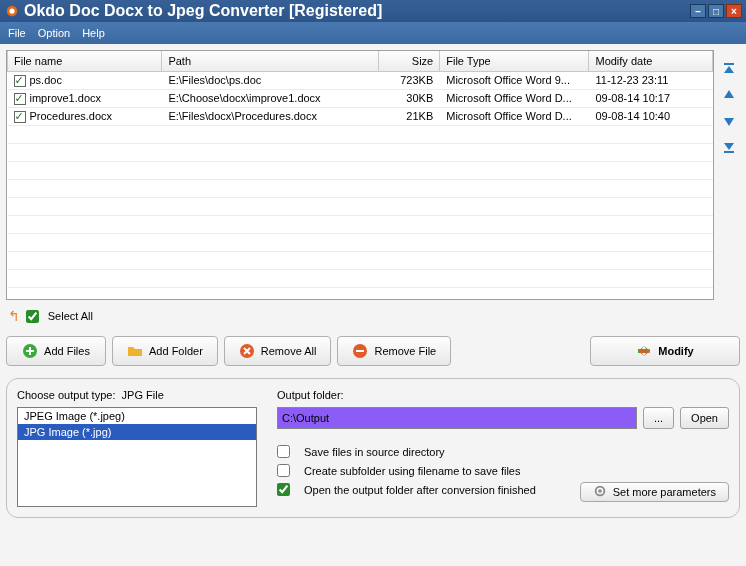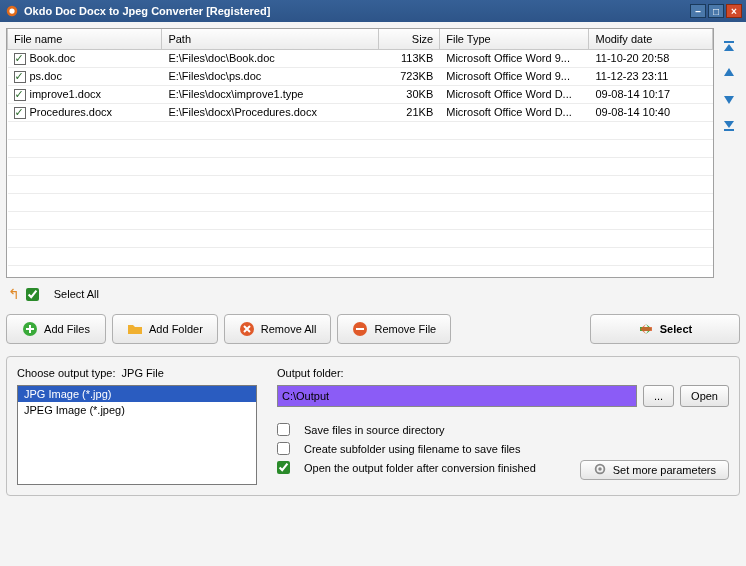--- a/index.html
+++ b/index.html
@@ -1,48 +1,48 @@
 <!DOCTYPE html>
 <html><head>
 <meta charset="utf-8">
 <style>
 * { box-sizing: border-box; margin: 0; padding: 0; font-family: Tahoma, Arial, sans-serif; font-size: 11px; }
 body { background: #3a6ea5; width: 746px; height: 566px; overflow: hidden; }
 .window { width: 746px; height: 566px; background: #f0f0f0; display: flex; flex-direction: column; }
 .titlebar { background: linear-gradient(to bottom, #366096, #2d5488); height: 22px; display: flex; align-items: center; padding: 0 4px; color: #fff; font-weight: bold; }
 .titlebar-icon { width: 16px; height: 16px; margin-right: 4px; display: inline-flex; align-items: center; justify-content: center; }
 .titlebar-icon svg { width: 14px; height: 14px; }
-.titlebar-title { flex: 1; font-size: 11px; }
+.titlebar-title { flex: 1; font-size: 16px; }
 .titlebar-buttons { display: flex; gap: 2px; }
 .tb-btn { width: 16px; height: 14px; border: 1px solid #1a3a5c; background: #4a78aa; display: flex; align-items: center; justify-content: center; color: #fff; cursor: pointer; font-size: 10px; }
 .tb-btn.close { background: #d04a2a; border-color: #8a2a10; }
 .menubar { background: linear-gradient(to bottom, #4a78b0, #3a68a0); height: 22px; display: flex; align-items: center; padding: 0 8px; gap: 12px; color: #fff; font-size: 12px; }
 .menubar span { cursor: pointer; }
 .content { flex: 1; background: #f4f4f4; padding: 6px; display: flex; flex-direction: column; gap: 4px; }
 .file-area { display: flex; gap: 4px; }
 .grid { flex: 1; background: #fff; border: 1px solid #a0a0a0; height: 250px; overflow: hidden; }
 .grid table { width: 100%; border-collapse: collapse; table-layout: fixed; }
 .grid th { background: linear-gradient(to bottom, #fdfdfd, #ececec); border: 1px solid #c8c8c8; border-top: none; padding: 3px 6px; text-align: left; font-weight: normal; height: 20px; }
 .grid td { padding: 2px 6px; border-right: 1px solid transparent; height: 18px; white-space: nowrap; overflow: hidden; text-overflow: ellipsis; }
 .grid tr.row td { border-bottom: 1px solid #ececec; }
 .grid .chk { display: inline-block; width: 12px; height: 12px; border: 1px solid #666; background: #fff; margin-right: 4px; vertical-align: middle; position: relative; }
 .grid .chk::after { content: '✓'; position: absolute; top: -2px; left: 0; font-size: 11px; color: #2a6a2a; }
 .side-arrows { width: 22px; display: flex; flex-direction: column; align-items: center; gap: 8px; padding-top: 10px; }
 .arrow-btn { width: 18px; height: 18px; display: flex; align-items: center; justify-content: center; cursor: pointer; }
 .arrow-btn svg { width: 16px; height: 16px; }
 .selectall-row { display: flex; align-items: center; gap: 6px; padding: 4px 2px; }
 .selectall-row .up-icon { color: #e08a2a; font-size: 14px; }
-.selectall-row label { display: flex; align-items: center; gap: 15px; }
+.selectall-row label { display: flex; align-items: center; gap: 9px; }
 .selectall-row input { accent-color: #2a8a2a; }
 .action-row { display: flex; gap: 6px; padding: 4px 0; }
 .btn { height: 30px; border: 1px solid #b0b0b0; border-radius: 4px; background: linear-gradient(to bottom, #fefefe, #e8e8e8); display: flex; align-items: center; justify-content: center; gap: 6px; padding: 0 14px; cursor: pointer; font-size: 12px; min-width: 100px; }
 .btn .ico { width: 16px; height: 16px; display: flex; align-items: center; justify-content: center; }
 .btn-convert { min-width: 150px; font-weight: bold; }
 .spacer { flex: 1; }
-.bottom-panel { border: 1px solid #c0c0c0; border-radius: 4px; background: #f4f4f4; padding: 10px; display: flex; gap: 20px; margin-top: 4px; }
+.bottom-panel { border: 1px solid #c0c0c0; border-radius: 12px; background: #f4f4f4; padding: 10px; display: flex; gap: 20px; margin-top: 4px; }
 .out-type { width: 240px; }
 .out-type-label { margin-bottom: 6px; }
 .listbox { border: 1px solid #7a7a7a; background: #fff; height: 100px; }
 .listbox .item { padding: 2px 6px; }
 .listbox .item.sel { background: #2a5cc0; color: #fff; }
 .out-folder { flex: 1; }
 .folder-row { display: flex; gap: 6px; align-items: center; margin: 6px 0 10px 0; }
 .folder-row input[type=text] { flex: 1; height: 22px; border: 1px solid #888; padding: 0 4px; background: #8b5cf6; }
 .small-btn { height: 22px; border: 1px solid #a0a0a0; border-radius: 3px; background: linear-gradient(to bottom, #fefefe, #e6e6e6); padding: 0 10px; cursor: pointer; }
 .check-row { display: flex; align-items: center; gap: 14px; margin: 6px 0; }
@@ -71,52 +71,50 @@
         </svg>
     </span>
     <span class="titlebar-title">Okdo Doc Docx to Jpeg Converter [Registered]</span>
     <div class="titlebar-buttons">
       <div class="tb-btn">–</div>
       <div class="tb-btn">□</div>
       <div class="tb-btn close">×</div>
     </div>
   </div>
 
+  <div class="menubar">
+    <span>File</span>
+    <span>Option</span>
+    <span>Help</span>
+  </div>
 
   <div class="content">
     <div class="file-area">
       <div class="grid">
         <table>
           <thead>
             <tr>
               <th class="col-name">File name</th>
               <th class="col-path">Path</th>
               <th class="col-size">Size</th>
               <th class="col-type">File Type</th>
               <th class="col-date">Modify date</th>
             </tr>
           </thead>
           <tbody id="grid-body">
               <tr class="row">
-                <td class="col-name"><span class="chk"></span>Book.doc</td>
-                <td class="col-path">E:\Files\doc\Book.doc</td>
-                <td class="col-size" style="text-align:right">113KB</td>
-                <td class="col-type">Microsoft Office Word 9...</td>
-                <td class="col-date">11-10-20 20:58</td>
-              </tr>
-              <tr class="row">
                 <td class="col-name"><span class="chk"></span>ps.doc</td>
                 <td class="col-path">E:\Files\doc\ps.doc</td>
                 <td class="col-size" style="text-align:right">723KB</td>
                 <td class="col-type">Microsoft Office Word 9...</td>
                 <td class="col-date">11-12-23 23:11</td>
               </tr>
               <tr class="row">
                 <td class="col-name"><span class="chk"></span>improve1.docx</td>
-                <td class="col-path">E:\Files\docx\improve1.type</td>
+                <td class="col-path">E:\Choose\docx\improve1.docx</td>
                 <td class="col-size" style="text-align:right">30KB</td>
                 <td class="col-type">Microsoft Office Word D...</td>
                 <td class="col-date">09-08-14 10:17</td>
               </tr>
               <tr class="row">
                 <td class="col-name"><span class="chk"></span>Procedures.docx</td>
                 <td class="col-path">E:\Files\docx\Procedures.docx</td>
                 <td class="col-size" style="text-align:right">21KB</td>
                 <td class="col-type">Microsoft Office Word D...</td>
                 <td class="col-date">09-08-14 10:40</td>
@@ -258,32 +256,32 @@
         <span>Remove File</span>
       </div>
       <div class="spacer"></div>
       <div class="btn btn-convert">
         <span class="ico">
             <svg viewBox="0 0 16 16">
               <path d="M2 6h8l-2-3 6 5-6 5 2-3H2z" fill="#3aaa3a"></path>
               <path d="M14 10H6l2 3-6-5 6-5-2 3h8z" fill="#e05a2a" opacity="0.8"></path>
             </svg>
           </span>
-        <span>Select</span>
+        <span>Modify</span>
       </div>
     </div>
 
     <div class="bottom-panel">
       <div class="out-type">
         <div class="out-type-label">
           <span>Choose output type:</span>&nbsp;&nbsp;<span>JPG File</span>
         </div>
         <div class="listbox" id="type-list">
+            <div class="item">JPEG Image (*.jpeg)</div>
             <div class="item sel">JPG Image (*.jpg)</div>
-            <div class="item">JPEG Image (*.jpeg)</div>
           </div>
       </div>
       <div class="out-folder out-right-col">
         <div>Output folder:</div>
         <div class="folder-row">
           <input type="text" value="C:\Output" style="">
           <button class="small-btn">...</button>
           <button class="small-btn">Open</button>
         </div>
         <div class="out-right-bottom">

